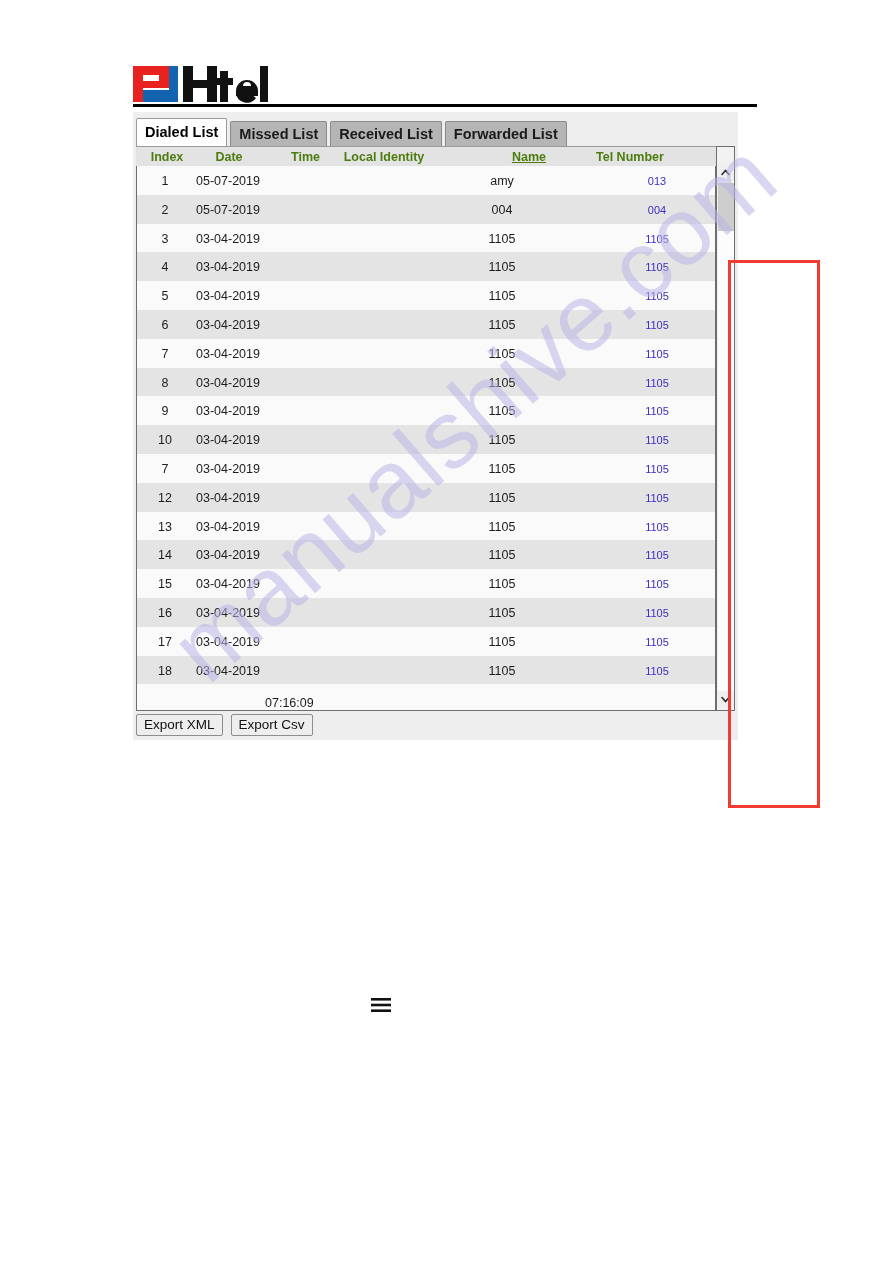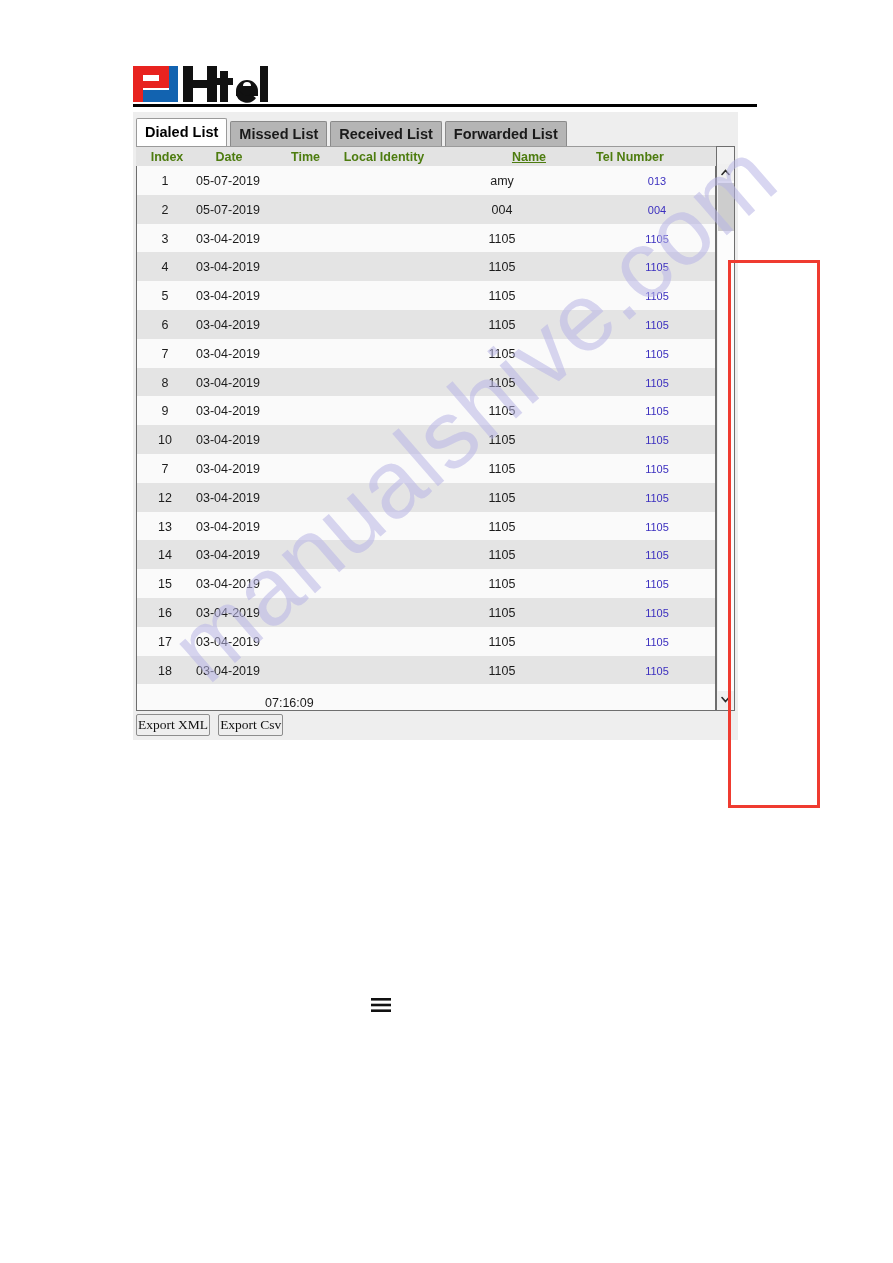--- a/index.html
+++ b/index.html
@@ -237,27 +237,27 @@
     position: absolute;
     left: 3px;
     top: 602px;
     display: flex;
     gap: 8px;
     z-index: 4;
   }
   .btn {
     height: 22px;
     box-sizing: border-box;
-    padding: 0 1px;
+    padding: 0 7px;
     background: #eeeeee;
     border: 1px solid #8d8d8d;
     border-radius: 2px;
     font-size: 13.5px;
     color: #111111;
-    font-family: Liberation Serif, serif;
+    font-family: Liberation Sans, sans-serif;
     cursor: pointer;
     display: flex;
     align-items: center;
     justify-content: center;
     line-height: 1;
   }
 
   
   #page-menu-icon {
     position: absolute;

